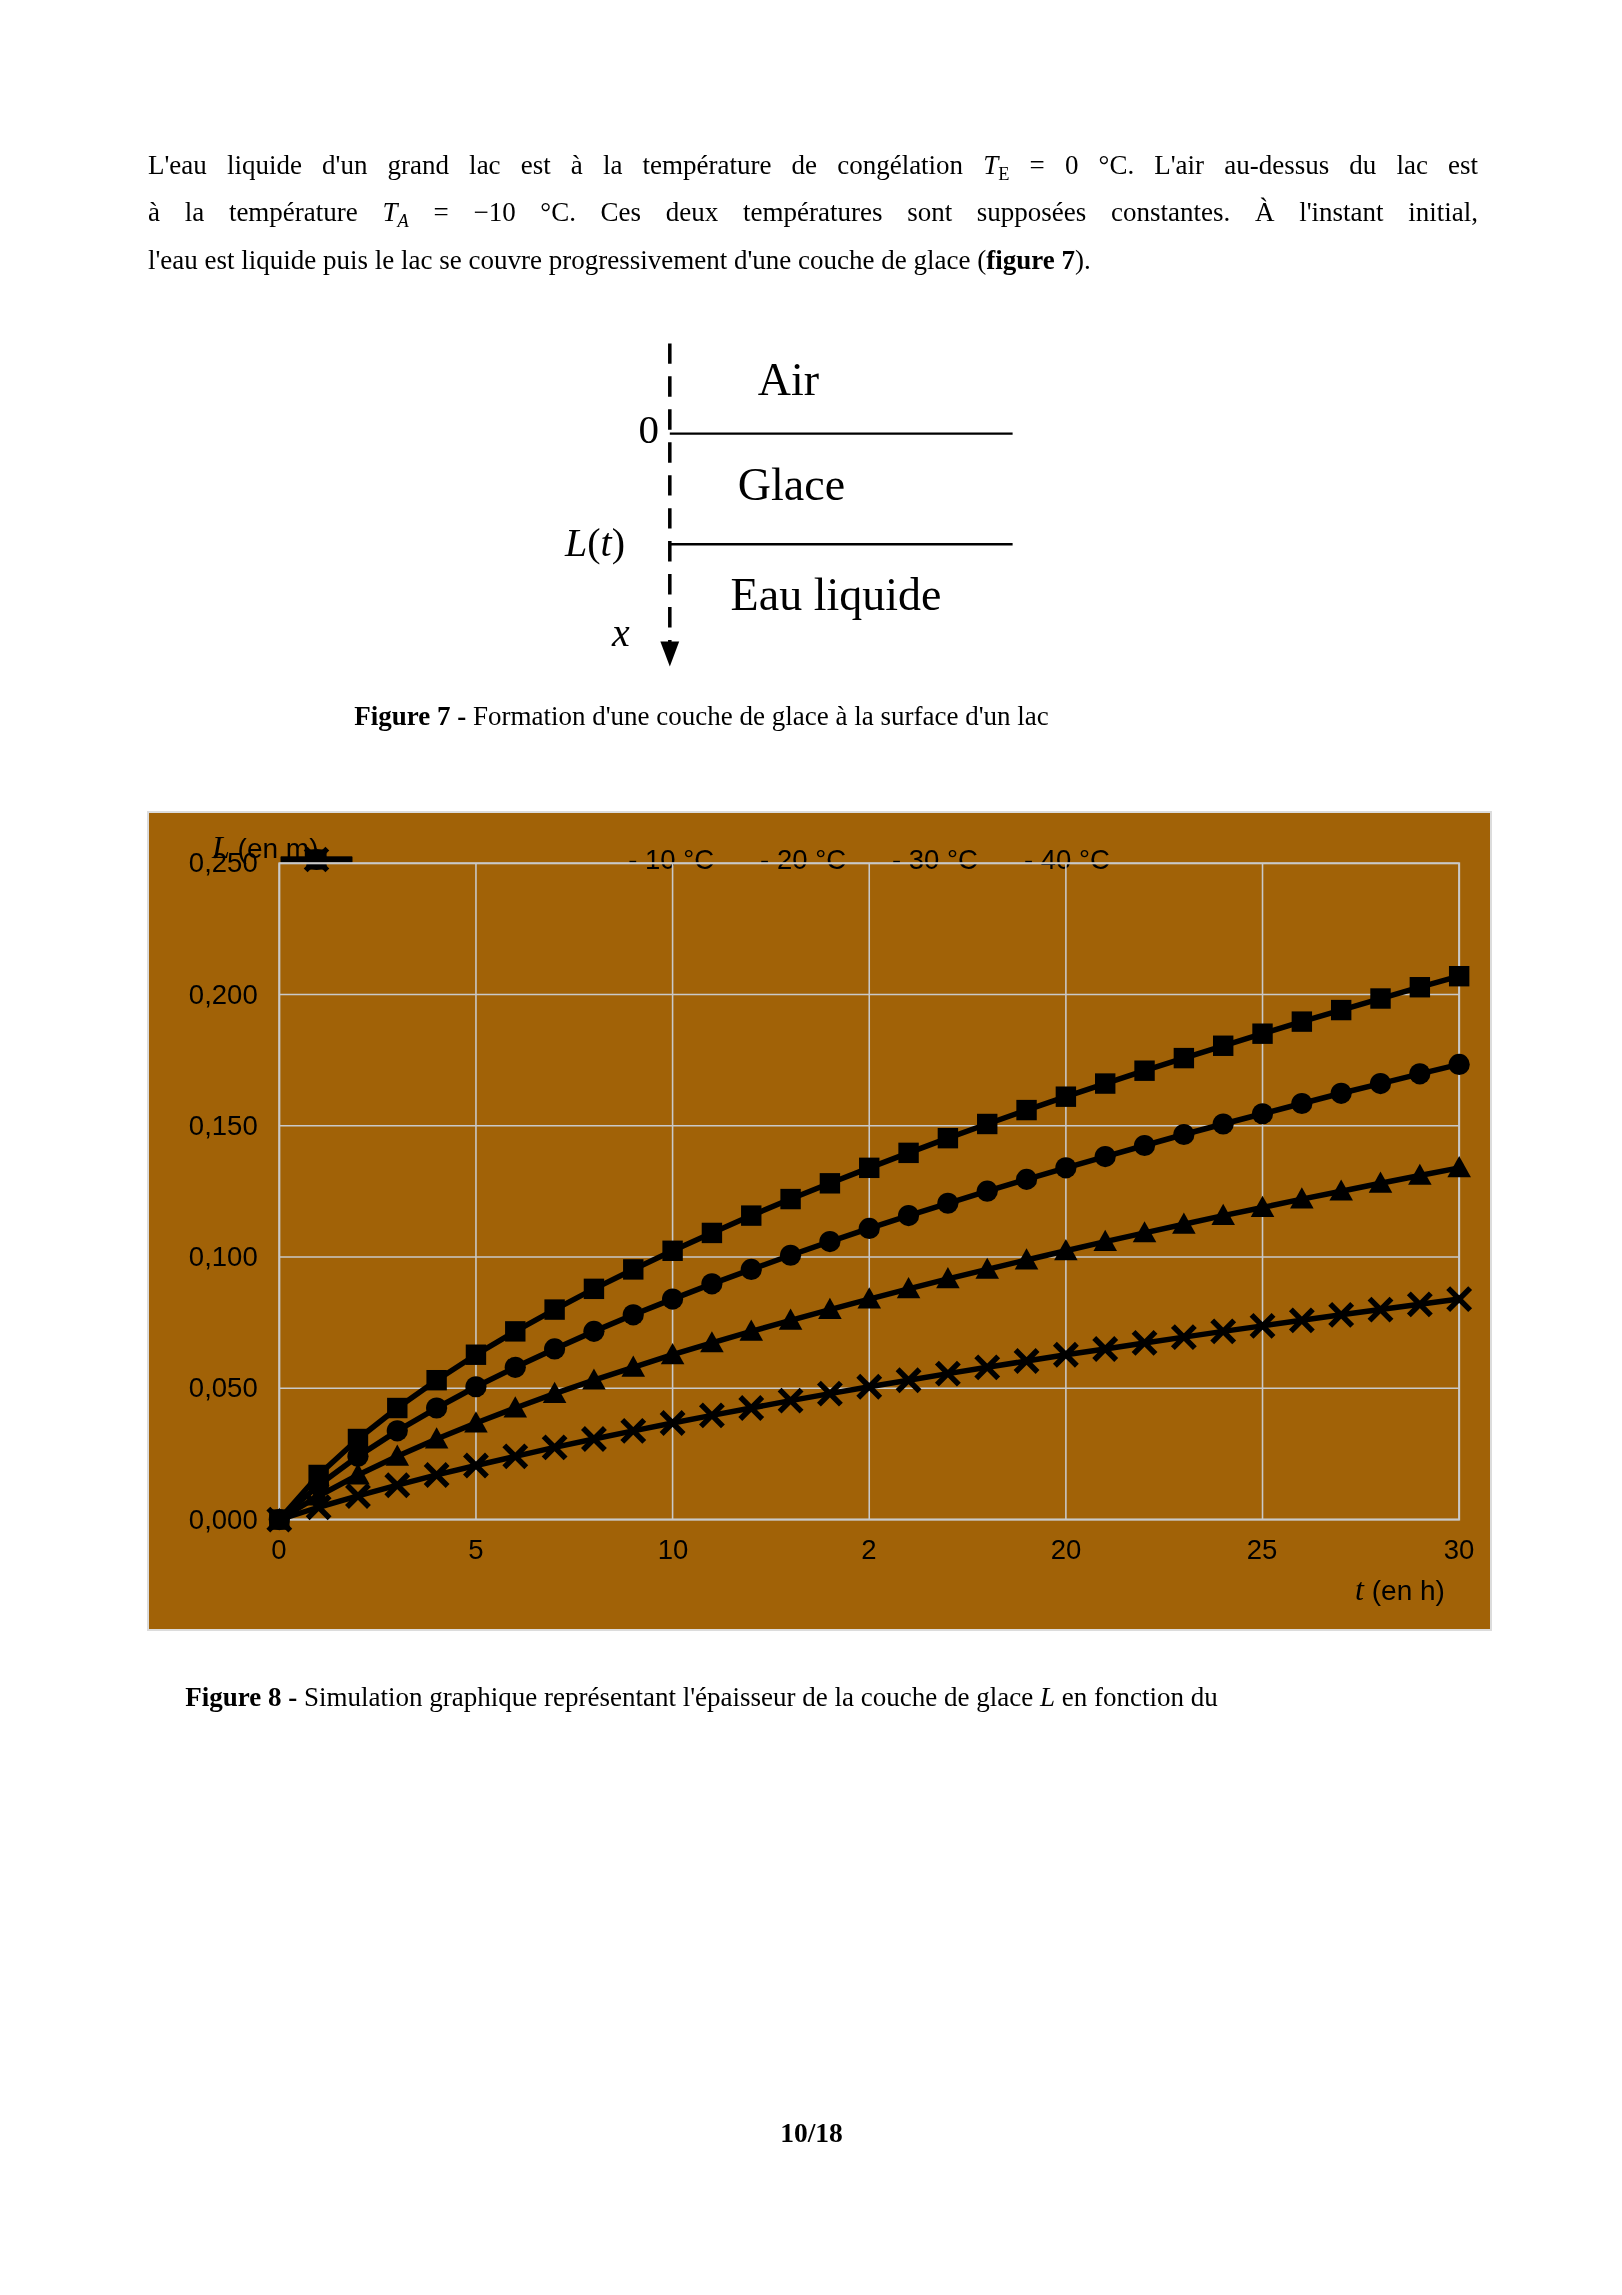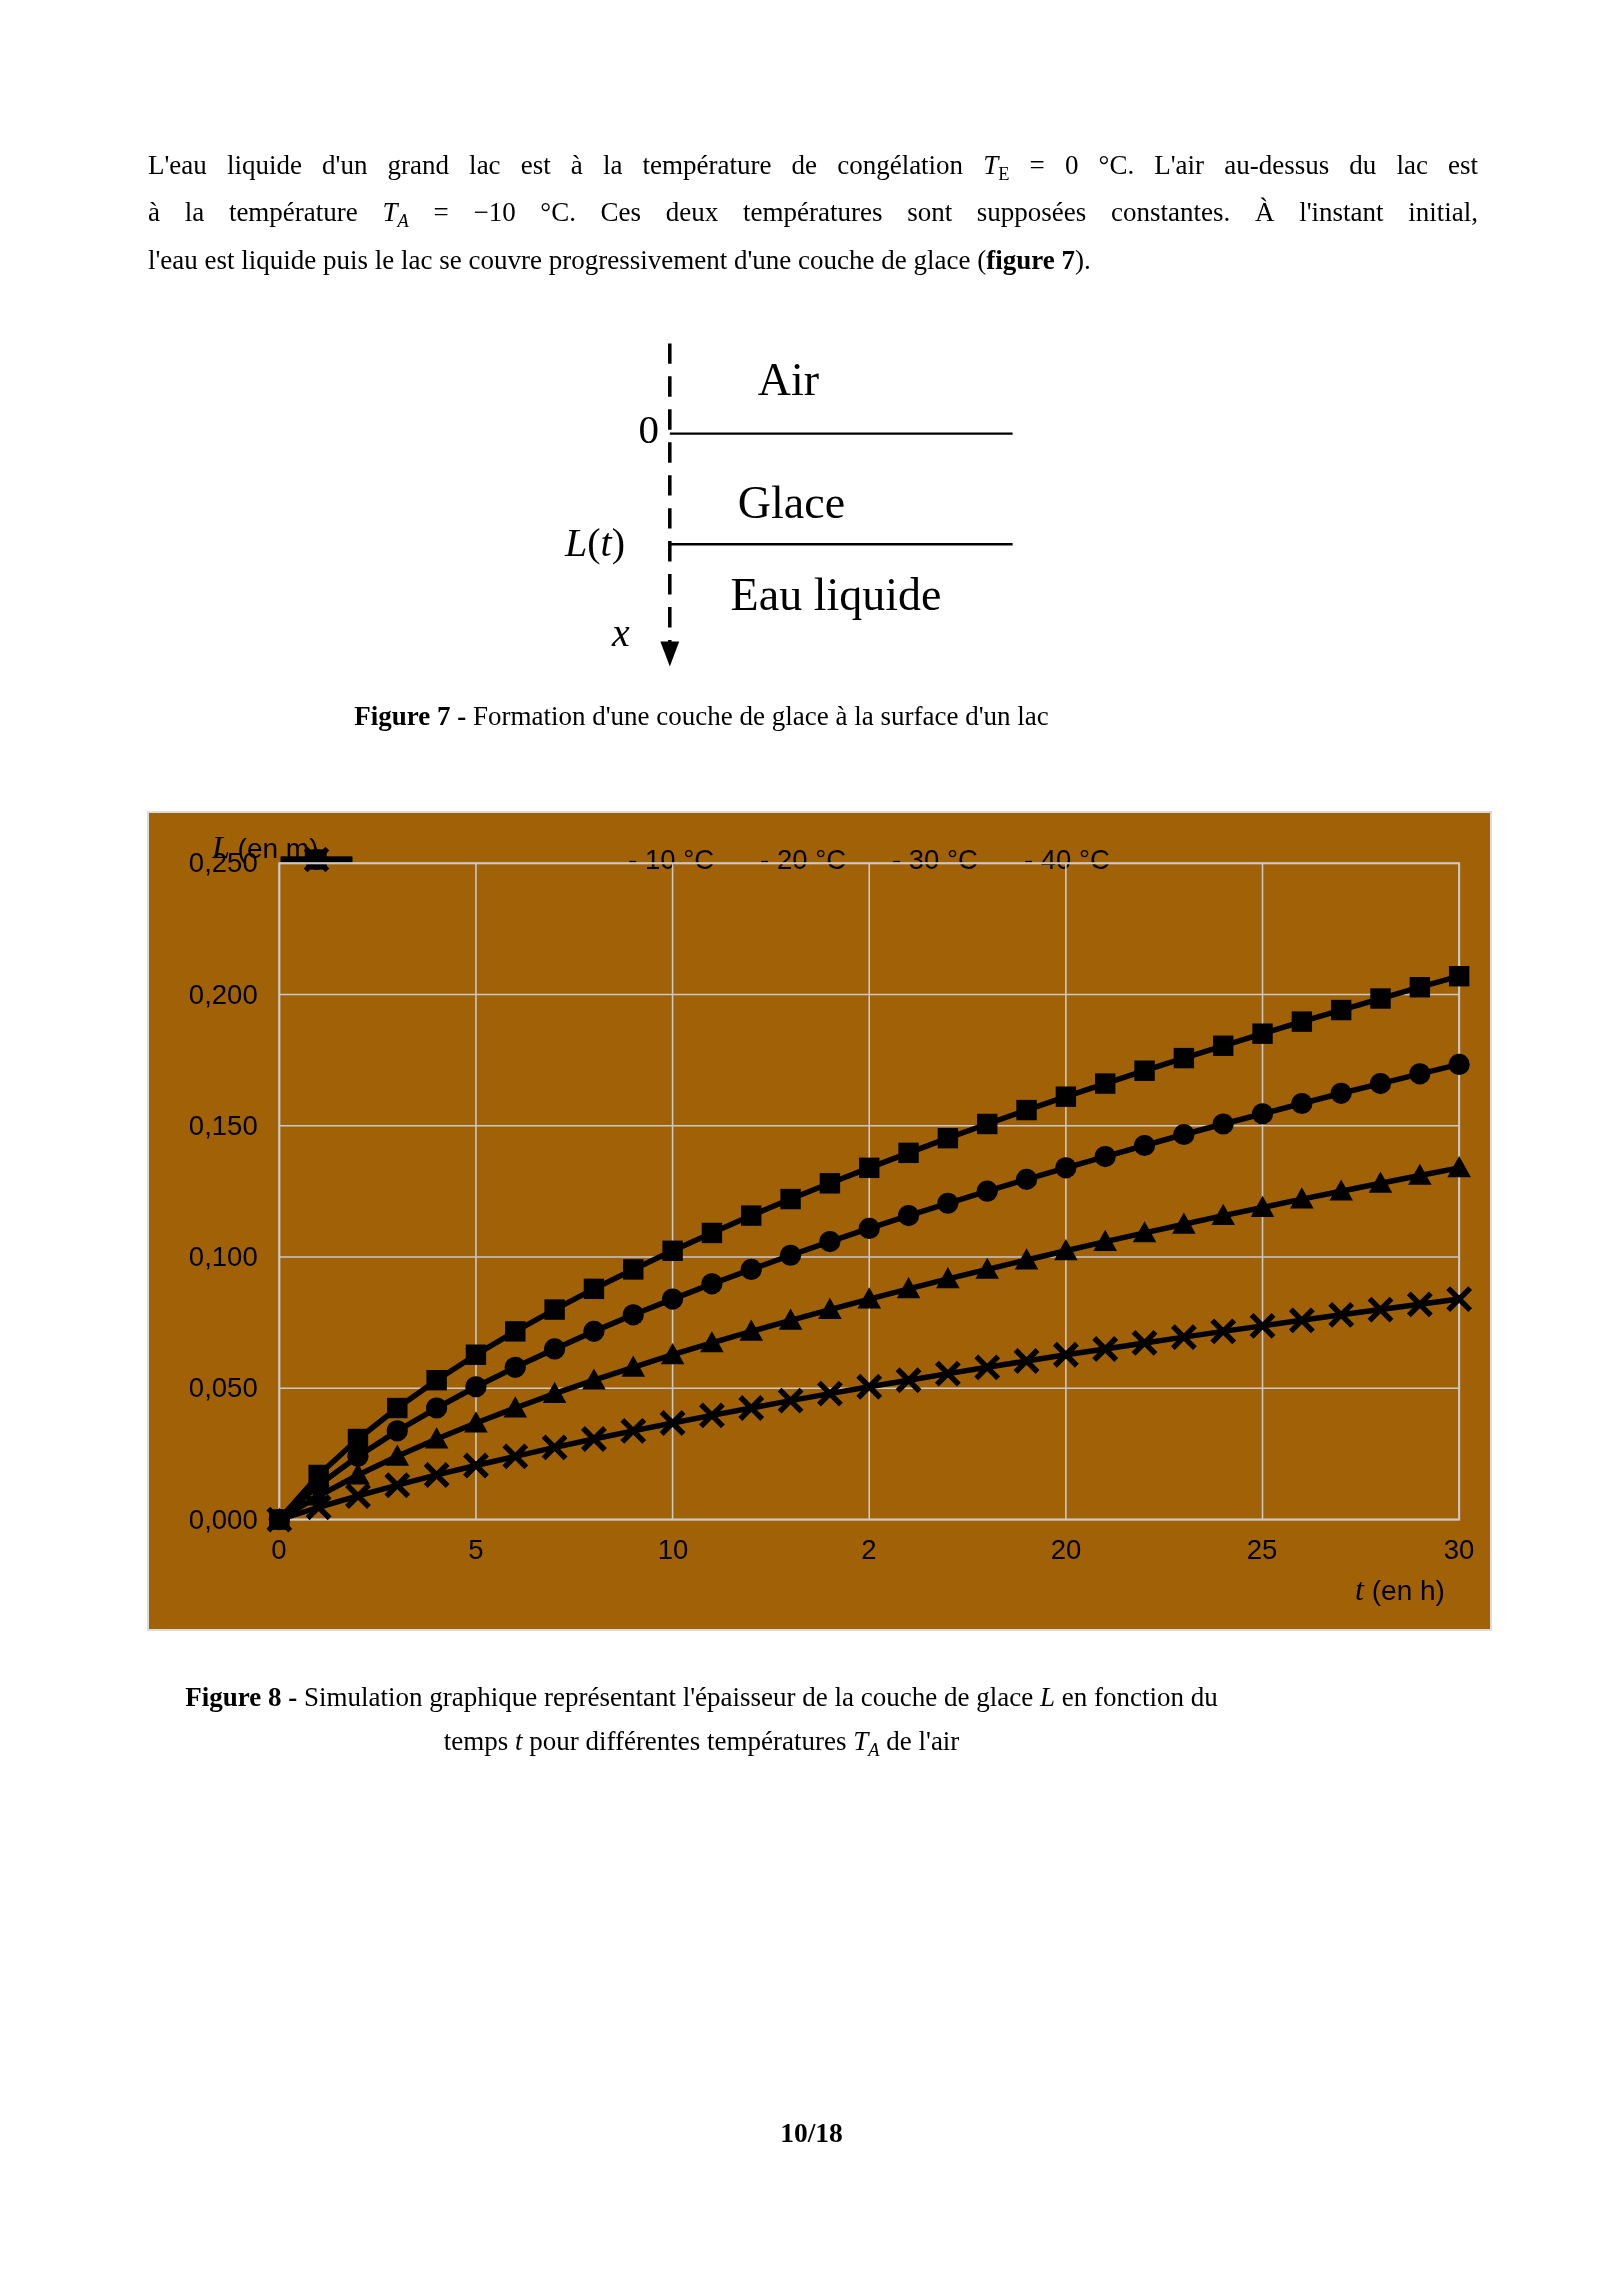--- a/index.html
+++ b/index.html
@@ -41,21 +41,21 @@
     <div class="jline last"><span>l'eau est liquide puis le lac se couvre progressivement d'une couche de glace (</span><span class="seg-b">figure 7</span><span>).</span></div>
   </div>
 
   <svg class="abs" style="left:581px;top:334px;" width="471" height="353" viewBox="0 0 600 450">
     <line x1="113" y1="12" x2="113" y2="398" stroke="#000" stroke-width="4.5" stroke-dasharray="26 16"></line>
     <polygon points="101,392 125,392 113,424" fill="#000"></polygon>
     <line x1="113" y1="127" x2="550" y2="127" stroke="#000" stroke-width="3"></line>
     <line x1="113" y1="268" x2="550" y2="268" stroke="#000" stroke-width="3"></line>
   </svg>
   <div class="abs f7lab" style="left:710px;top:355px;width:157px;">Air</div>
-  <div class="abs f7lab" style="left:703px;top:460px;width:177px;margin-top:18px;">Glace</div>
+  <div class="abs f7lab" style="left:703px;top:460px;width:177px;">Glace</div>
   <div class="abs f7lab" style="left:691px;top:570px;width:290px;">Eau liquide</div>
   <div class="abs f7small" style="left:612px;top:407px;width:47px;">0</div>
   <div class="abs f7math" style="left:565px;top:521px;width:96px;"><span class="seg-i">L</span><span>(</span><span class="seg-i">t</span><span>)</span></div>
   <div class="abs f7math" style="left:612px;top:611px;width:46px;"><span class="seg-i">x</span></div>
 
   <div class="abs caption" style="top:694px;">
     <b>Figure 7 - </b><span>Formation d'une couche de glace à la surface d'un lac</span>
   </div>
 
   <div id="fig8" class="abs">
@@ -253,18 +253,17 @@
       <div class="ytick" style="top: 688px;">0,000</div>
       <div class="ytick" style="top: 556px;">0,050</div>
       <div class="ytick" style="top: 425px;">0,100</div>
       <div class="ytick" style="top: 294px;">0,150</div>
       <div class="ytick" style="top: 163px;">0,200</div>
       <div class="ytick" style="top: 31px;">0,250</div>
     </div>
 
   <div class="abs caption" style="top:1675px;">
     <div><span class="seg-b">Figure 8 - </span><span>Simulation graphique représentant l'épaisseur de la couche de glace </span><span class="seg-i">L</span><span> en fonction du</span></div>
-    <div><span>temps </span><span class="seg-i">t</span><span> pour différentes températures </span><span class="seg-i">T</span><sub class="seg-i">A</sub><span> de l'air</span></div>
   </div>
 
   <div id="footer" class="abs">10/18</div>
 </div>
 
 
 </body></html>

